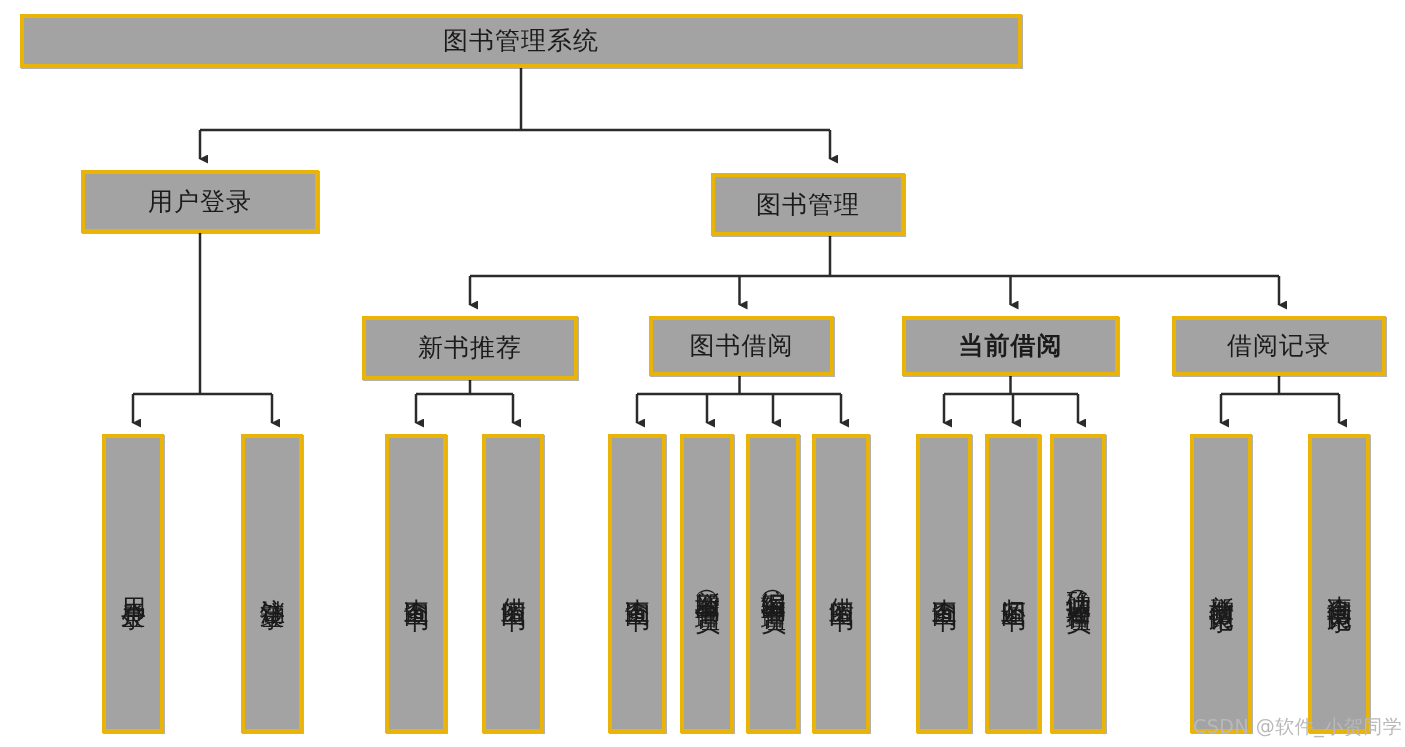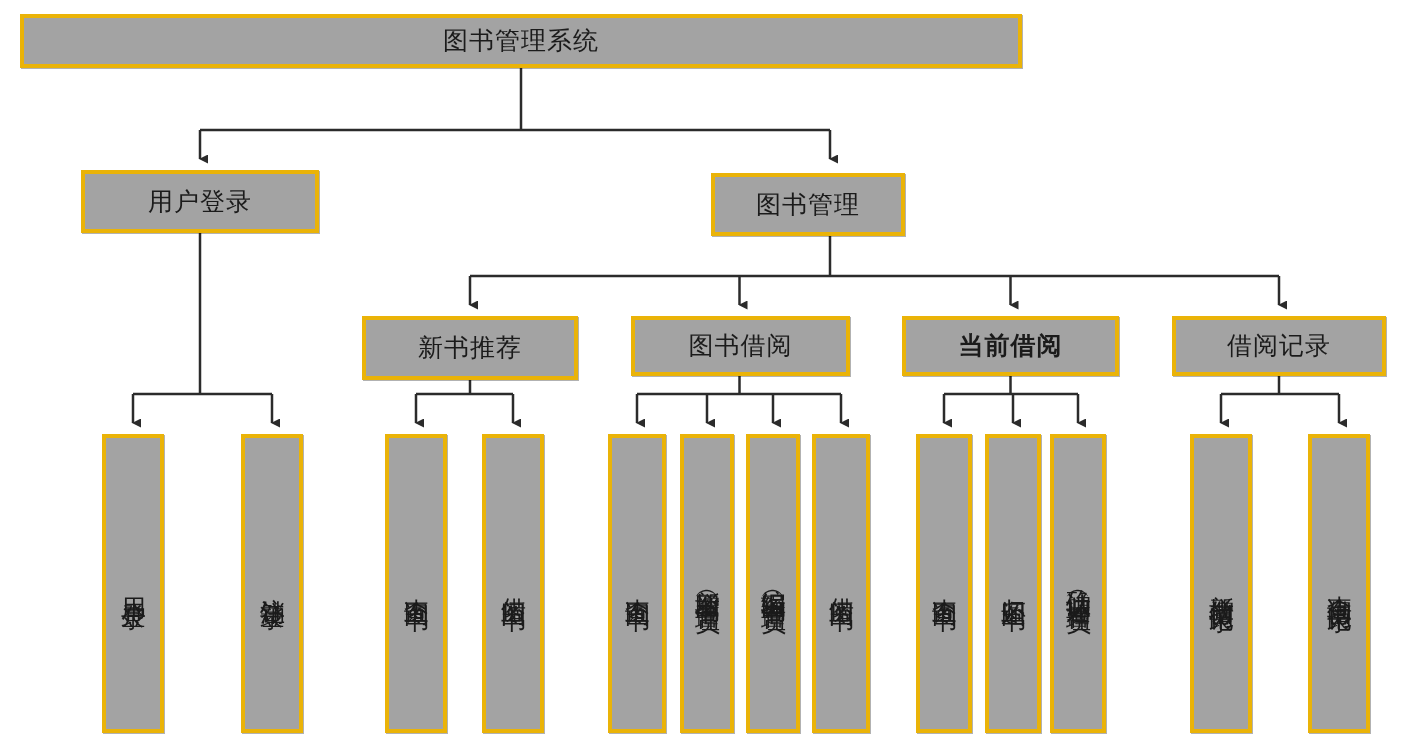--- a/index.html
+++ b/index.html
@@ -121,21 +121,21 @@
       </div>
       <div class="node horizontal" style="left: 81px; top: 170px; width: 238px; height: 63px;">
         <span class="label">用户登录</span>
       </div>
       <div class="node horizontal" style="left: 711px; top: 166px; width: 194px; height: 63px; margin-top: 7px;">
         <span class="label">图书管理</span>
       </div>
       <div class="node horizontal" style="left: 362px; top: 316px; width: 216px; height: 64px;">
         <span class="label">新书推荐</span>
       </div>
-      <div class="node horizontal" style="left: 631px; top: 316px; width: 219px; height: 60px;">
+      <div class="node horizontal" style="left: 649px; top: 316px; width: 185px; height: 60px;">
         <span class="label">图书借阅</span>
       </div>
       <div class="node horizontal" style="left: 902px; top: 316px; width: 217px; height: 60px; font-weight: bold;">
         <span class="label">当前借阅</span>
       </div>
       <div class="node horizontal" style="left: 1172px; top: 316px; width: 214px; height: 60px;">
         <span class="label">借阅记录</span>
       </div>
       <div class="node vertical" style="left: 102px; top: 434px; width: 62px; height: 299px;">
         <span class="label">用户登录</span>
@@ -171,14 +171,15 @@
         <span class="label">确认归还（管理员）</span>
       </div>
       <div class="node vertical" style="left: 1190px; top: 434px; width: 62px; height: 299px;">
         <span class="label">新增借阅记录</span>
       </div>
       <div class="node vertical" style="left: 1308px; top: 434px; width: 62px; height: 299px;">
         <span class="label">查询借阅记录</span>
       </div>
     </div>
 
+  <div class="watermark" style="left: 1193px; top: 714px;">CSDN @软件_小贺同学</div>
 
 </div>
 
 </body></html>

